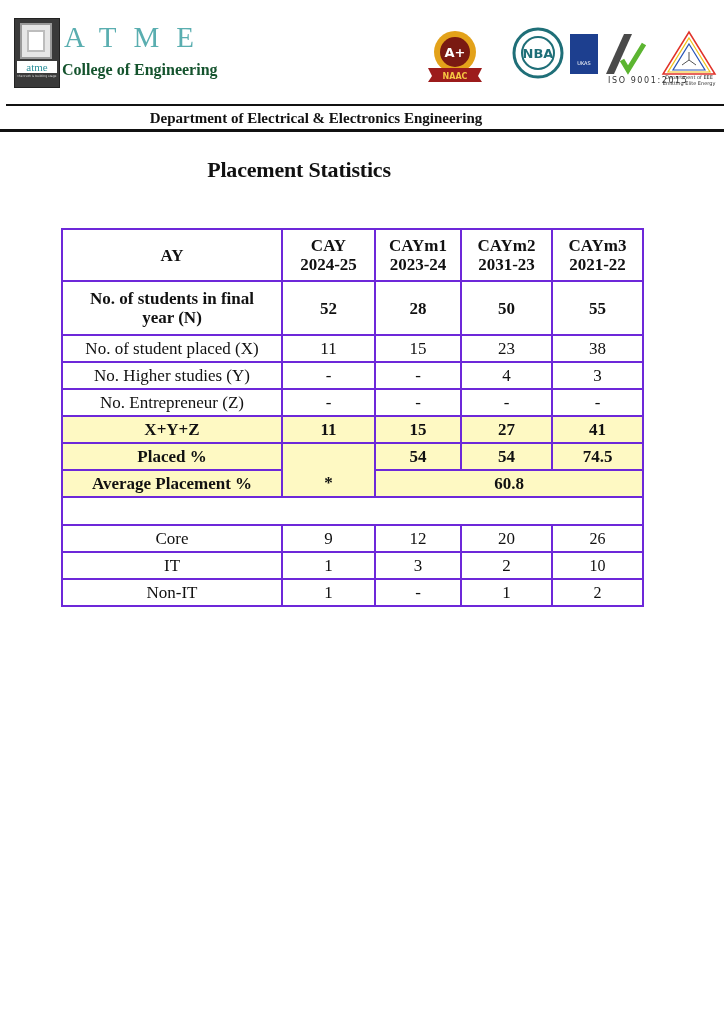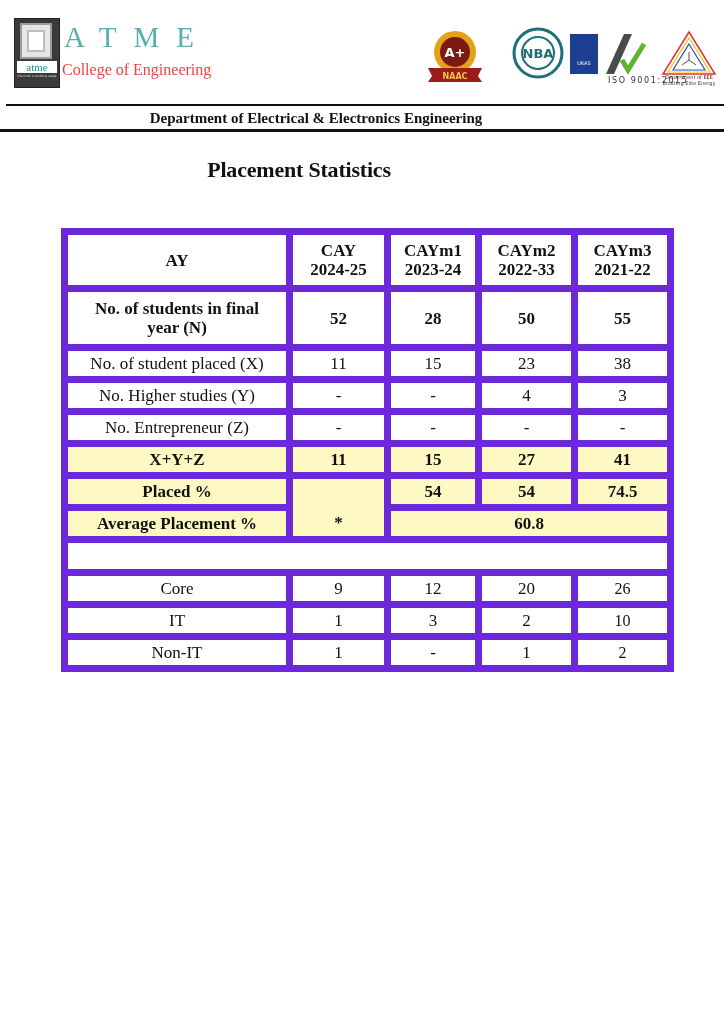--- a/index.html
+++ b/index.html
@@ -26,21 +26,21 @@
   }
   .logo-tag {
     position: absolute; left: 2px; top: 55px; width: 40px; font-size: 3px; line-height: 4px;
     color: #ddd; text-align: center; font-family: "DejaVu Sans", sans-serif;
   }
   .brand-title {
     position: absolute; left: 64px; top: 22px; font-size: 29px; letter-spacing: 17px;
     color: #5aaeb0; line-height: 30px;
   }
   .brand-sub {
-    position: absolute; left: 62px; top: 61px; font-size: 16px; color: #ef4444; line-height: 18px;
+    position: absolute; left: 62px; top: 61px; font-size: 16px; color: #14532d; line-height: 18px; font-weight: bold;
   }
   .badges { position: absolute; left: 420px; top: 22px; width: 300px; height: 70px; }
   .naac {
     position: absolute; left: 6px; top: 6px; width: 58px; height: 58px;
   }
   .nba { position: absolute; left: 92px; top: 5px; width: 52px; height: 52px; }
   .ukas { position: absolute; left: 150px; top: 12px; width: 28px; height: 40px; background: #1d3f8f; }
   .ukas-text { position: absolute; left: 0; top: 26px; width: 28px; font-size: 5px; color: #fff; text-align: center; font-family: "DejaVu Sans", sans-serif; }
   .aja { position: absolute; left: 180px; top: 8px; width: 48px; height: 48px; }
   .iso-text {
@@ -60,21 +60,21 @@
   .rule-bottom { position: absolute; left: 0; top: 129px; width: 724px; height: 3px; background: #111; }
   .page-title {
     position: absolute; left: 0; top: 156px; width: 598px; text-align: center;
     font-size: 22px; font-weight: bold; line-height: 28px; letter-spacing: -0.2px;
   }
   table.stats {
     position: absolute; left: 61px; top: 228px; border-collapse: collapse;
     font-size: 17px; line-height: 19px;
   }
   table.stats td {
-    border: 7px solid #6d28d9; text-align: center; padding: 0; vertical-align: middle; font-family: Liberation Serif, serif;
+    border: 2px solid #6d28d9; text-align: center; padding: 0; vertical-align: middle; font-family: Liberation Serif, serif;
   }
   .c0 { width: 218px; } .c1 { width: 91px; margin-left: 12px; } .c2 { width: 84px; } .c3 { width: 89px; } .c4 { width: 89px; }
   .hdr td { height: 50px; font-weight: bold; font-size: 17px; }
   .bold td { font-weight: bold; }
   .r-n td { height: 52px; }
   tr.r td { height: 25px; }
   tr.grey td { background: #fef9c3; }
   tr.blank td { height: 26px; background: #fff; }
   .small-num { font-size: 16px; }
 </style>
@@ -126,21 +126,21 @@
 <div class="rule-bottom"></div>
 
 <div class="page-title">Placement Statistics</div>
 
 <table class="stats">
   <tbody>
       <tr class="hdr">
     <td class="c0"><span>AY</span></td>
     <td class="c1"><span>CAY</span><br><span>2024-25</span></td>
     <td class="c2"><span>CAYm1</span><br><span>2023-24</span></td>
-    <td class="c3"><span>CAYm2</span><br><span>2022-33</span></td>
+    <td class="c3"><span>CAYm2</span><br><span>2031-23</span></td>
     <td class="c4"><span>CAYm3</span><br><span>2021-22</span></td>
   </tr>
   <tr class="bold r-n">
     <td style="padding:0 10px;">No. of students in final year (N)</td>
     <td>52</td>
     <td>28</td>
     <td>50</td>
     <td>55</td>
   </tr>
   <tr class="r">

